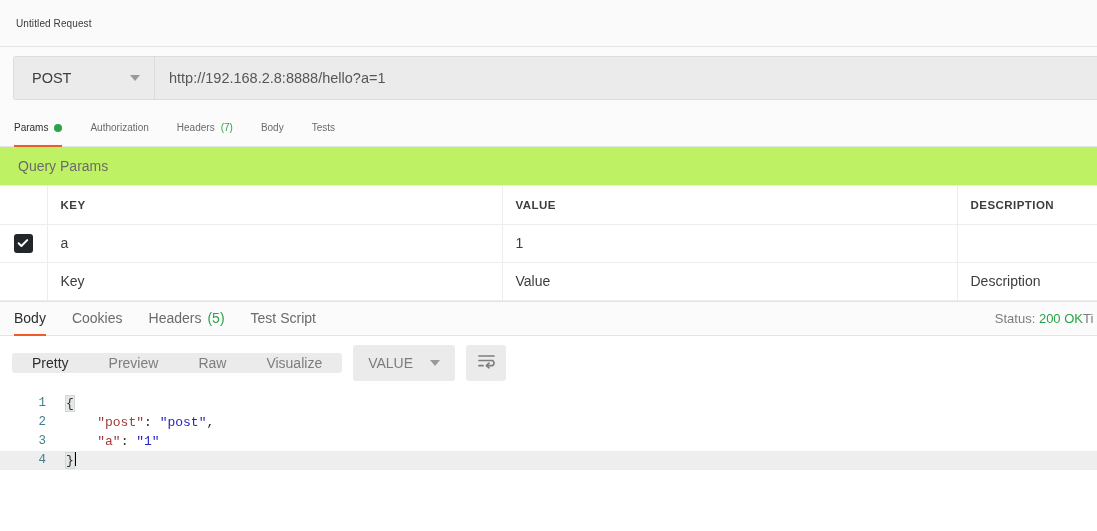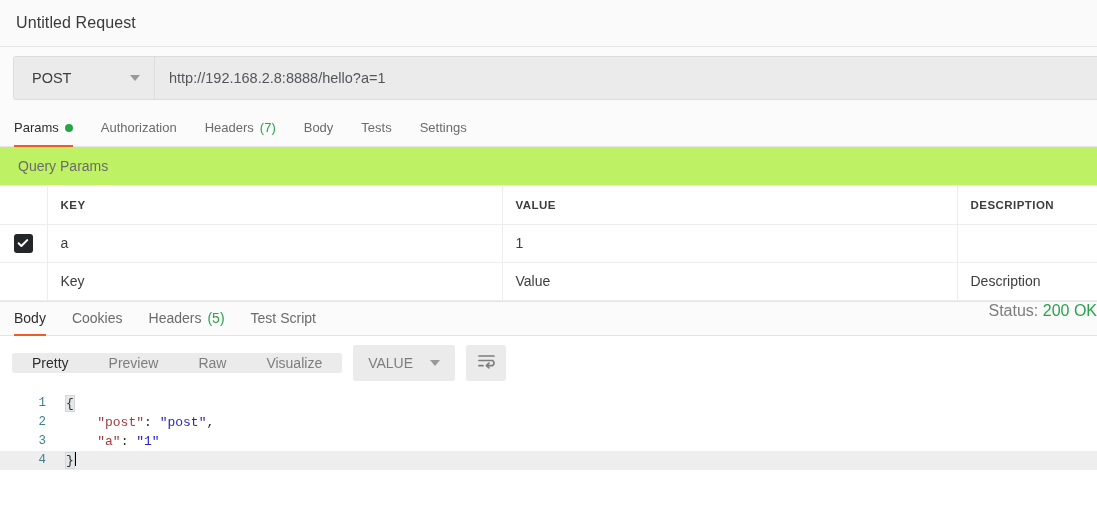--- a/index.html
+++ b/index.html
@@ -26,21 +26,21 @@
   .titlebar {
     height: 47px;
     flex: 0 0 47px;
     background: #fafafa;
     border-bottom: 1px solid #e6e6e6;
     display: flex;
     align-items: center;
     padding-left: 16px;
   }
   .title-text {
-    font-size: 16px;
+    font-size: 10px;
     color: #3a3a3a;
     letter-spacing: .1px;
   }
 
   
   .urlbar-wrap {
     height: 62px;
     flex: 0 0 62px;
     background: #fbfbfb;
     display: flex;
@@ -99,21 +99,21 @@
     align-items: stretch;
     background: #fbfbfb;
     border-bottom: 1px solid #e4e4e4;
     padding-left: 14px;
   }
   .tab {
     display: flex;
     align-items: center;
     gap: 6px;
     padding: 0 14px;
-    font-size: 13px;
+    font-size: 10px;
     color: #6b6b6b;
     cursor: pointer;
     position: relative;
     white-space: nowrap;
   }
   .tab:first-child { padding-left: 0; }
   .tab.active { color: #2e2e2e; }
   .tab.active::after {
     content: "";
     position: absolute;
@@ -203,27 +203,25 @@
     position: relative;
   }
   .resp-tabs .tab { padding: 0 13px; font-size: 14px; }
   .resp-tabs .tab:first-child { padding-left: 6px; }
   .resp-tabs .tab.active::after { left: 6px; right: 13px; }
 
   .status-area {
     margin-left: auto;
     display: flex;
     align-items: center;
-    gap: 18px;
     padding-right: 0;
-    font-size: 16px;
+    font-size: 13px;
     color: #7d7d7d;
     white-space: nowrap;
     overflow: hidden;
-    flex-direction: column;
   }
   .status-ok { color: #2aa34a; }
   .status-clip { width: 14px; overflow: hidden; display: inline-block; }
 
   
   .body-toolbar {
     height: 55px;
     flex: 0 0 55px;
     display: flex;
     align-items: center;
@@ -347,23 +345,20 @@
     </div>
     <div class="tab">
       <span>Headers</span>
       <span class="count">(7)</span>
     </div>
     <div class="tab">
       <span>Body</span>
     </div>
     <div class="tab">
       <span>Tests</span>
-    </div>
-    <div class="tab">
-      <span>Settings</span>
     </div>
   </div>
 
   <div class="qp-header">Query Params</div>
 
   <table class="params">
     <thead>
       <tr>
         <th class="col-check"></th>
         <th class="col-key">KEY</th>

